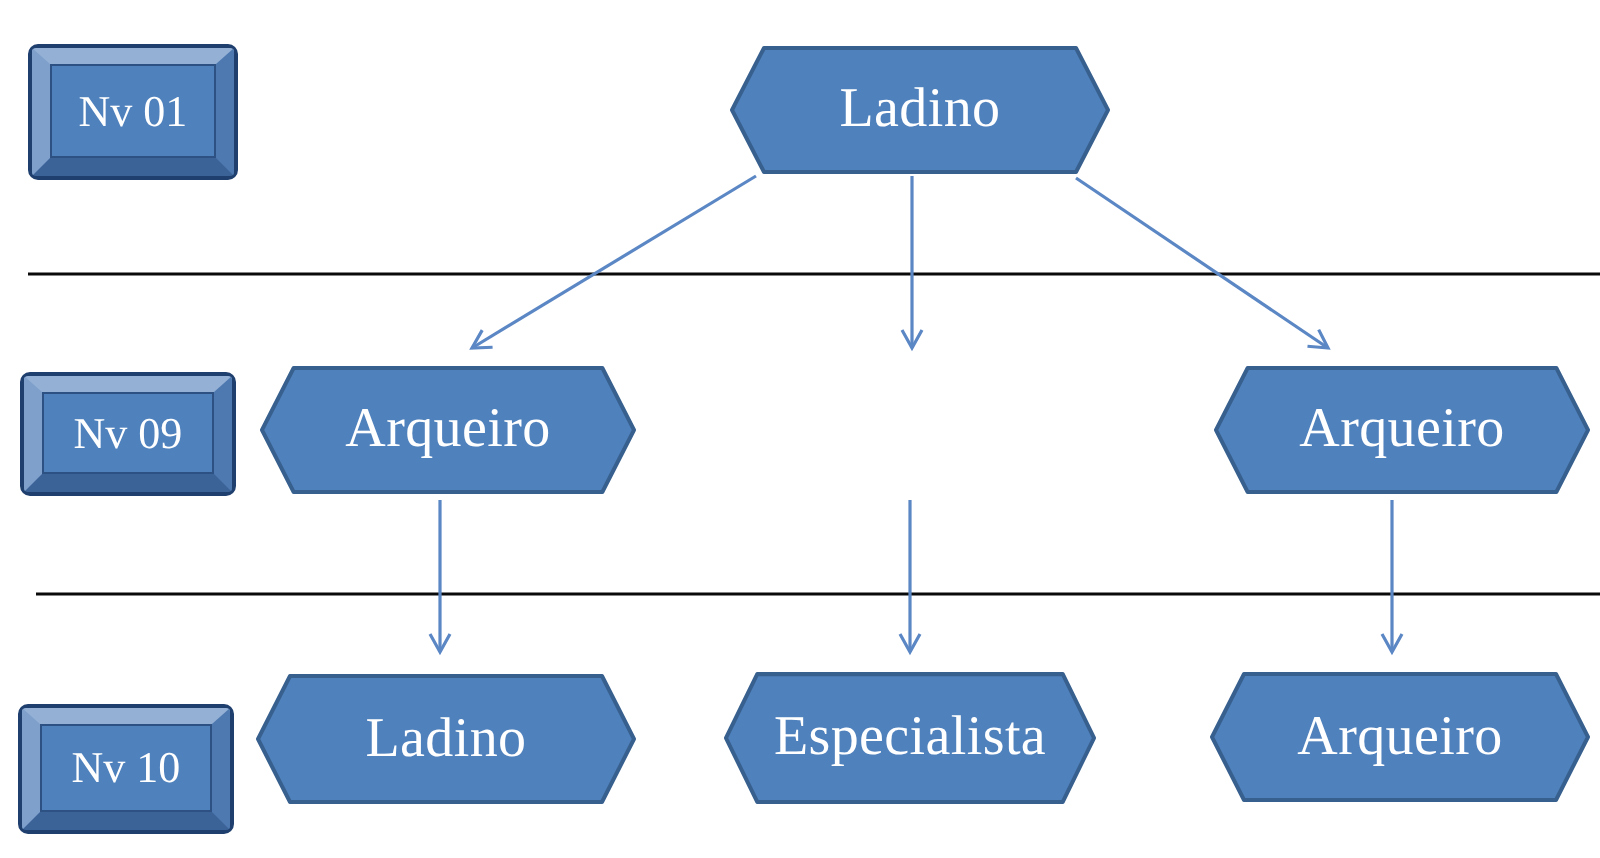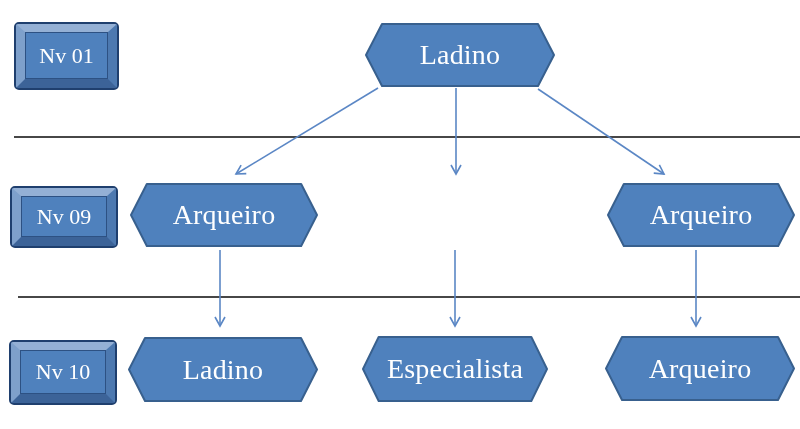--- a/index.html
+++ b/index.html
@@ -71,21 +71,21 @@
       </div>
     </div>
   </div>
   <div class="lvl-btn" style="left:10px;top:186px;width:108px;height:62px">
     <div class="lvl-bevel">
       <div class="lvl-face">
         <span>Nv 09</span>
       </div>
     </div>
   </div>
-  <div class="lvl-btn" style="left:9px;top:340px;width:108px;height:65px">
+  <div class="lvl-btn" style="left:9px;top:352px;width:108px;height:65px">
     <div class="lvl-bevel">
       <div class="lvl-face">
         <span>Nv 10</span>
       </div>
     </div>
   </div>
 
   <div class="hex" style="left:365px;top:23px;width:190px;height:64px">
     <svg viewBox="0 0 190 64" preserveAspectRatio="none">
       <polygon points="1,32 17,1 173,1 189,32 173,63 17,63"></polygon>

